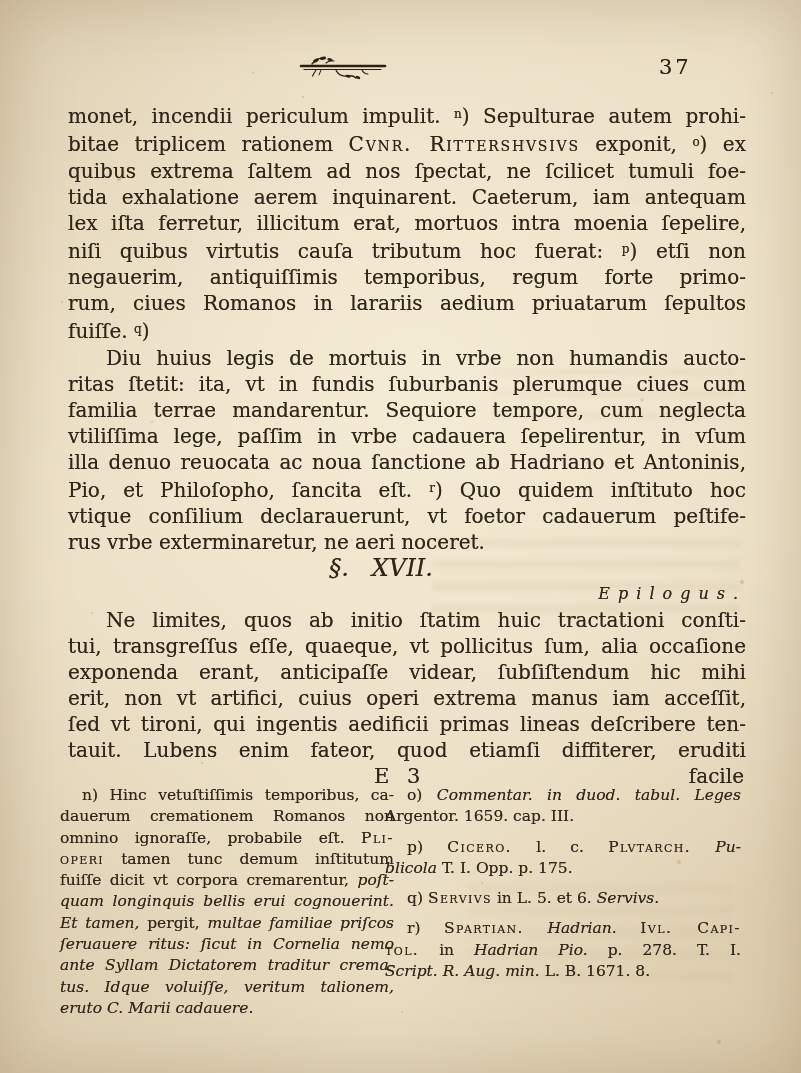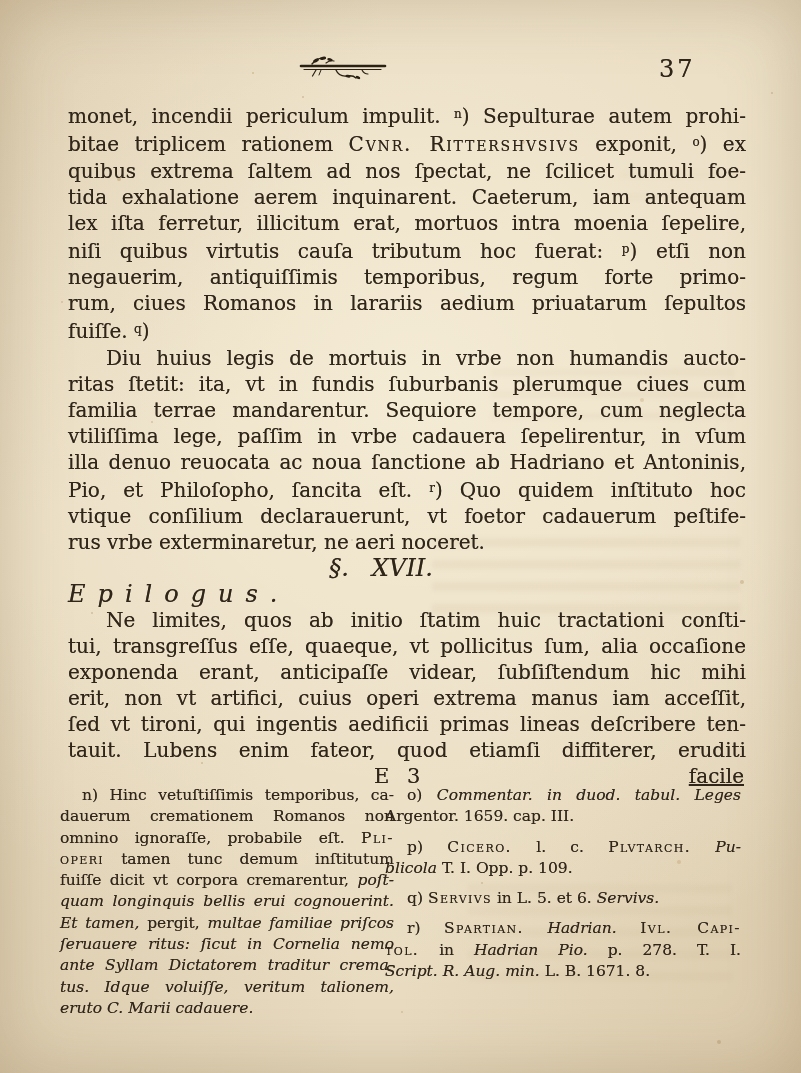--- a/index.html
+++ b/index.html
@@ -28,39 +28,39 @@
       351px 539px 0 0 rgba(164,120,66,.25), 481px 882px 0 0 rgba(150,110,60,.28),
       252px 72px 0 0 rgba(186,142,84,.40), 586px 462px 0 0 rgba(150,110,60,.22);}
   .bleed{position:absolute;filter:blur(2px);pointer-events:none;
     background:repeating-linear-gradient(180deg, rgba(148,120,80,.14) 0 9px, rgba(0,0,0,0) 9px 22px);}
   .bleed.b1{left:432px;top:538px;width:308px;height:82px;opacity:.5;}
   .bleed.b2{left:490px;top:368px;width:245px;height:52px;opacity:.32;}
   .bleed.b3{left:468px;top:884px;width:264px;height:100px;opacity:.30;}
   .bleed.b4{left:620px;top:170px;width:120px;height:40px;opacity:.22;}
 
   .ornament{position:absolute;left:296px;top:52px;}
-  .pagenum{position:absolute;left:659px;top:55px;font-size:24px;letter-spacing:3px;
+  .pagenum{position:absolute;left:659px;top:55px;font-size:21px;letter-spacing:3px;
     text-shadow:0 0 .5px rgba(47,37,25,.7);}
 
   .main{position:absolute;left:68px;top:101px;width:678px;font-size:20px;line-height:26px;
     text-shadow:0 0 .4px rgba(47,37,25,.65);}
   .line{text-align:justify;}
   .line.j{text-align-last:justify;}
   .main .indent{text-indent:38px;}
   .sup{font-size:.6em;vertical-align:.45em;}
   .sc{font-variant:small-caps;letter-spacing:.09em;}
   .i{font-style:italic;}
 
   .sect{font-size:24px;line-height:26px;text-align:center;white-space:pre;
     transform:translateX(-26px);font-style:italic;}
-  .etitle{font-size:24px;line-height:26px;font-style:italic;letter-spacing:.5em;text-align:left;}
+  .etitle{font-size:16px;line-height:26px;font-style:italic;letter-spacing:.5em;text-align:right;}
 
   .sigline{position:relative;height:26px;}
   .sig{position:absolute;left:306px;word-spacing:11px;font-size:21px;}
-  .catch{position:absolute;right:2px;text-decoration:underline;}
+  .catch{position:absolute;right:2px;}
 
   .fn{position:absolute;font-size:15.5px;line-height:21.3px;
     text-shadow:0 0 .35px rgba(47,37,25,.6);}
   .fn .indent{text-indent:22px;}
   #fnLeft{left:60px;top:785px;width:334px;}
   #fnRight{left:385px;top:785px;width:356px;}
   .fnblock{margin-bottom:9px;}
 </style>
 </head>
 <body>
@@ -145,21 +145,21 @@
         <div class="line"><span class="i">eruto C. Marii cadauere.</span></div>
       </div>
     </div>
   <div class="fn" id="fnRight">
       <div class="fnblock">
         <div class="line indent j"><span>o) </span><span class="i">Commentar. in duod. tabul. Leges</span></div>
         <div class="line"><span>Argentor. 1659. cap. III.</span></div>
       </div>
       <div class="fnblock">
         <div class="line indent j"><span>p) </span><span class="sc">Cicero.</span><span> l. c. </span><span class="sc">Plvtarch.</span><span> </span><span class="i">Pu-</span></div>
-        <div class="line"><span class="i">blicola</span><span> T. I. Opp. p. 109.</span></div>
+        <div class="line"><span class="i">blicola</span><span> T. I. Opp. p. 175.</span></div>
       </div>
       <div class="fnblock">
         <div class="line indent"><span>q) </span><span class="sc">Servivs</span><span> in L. 5. et 6. </span><span class="i">Servivs.</span></div>
       </div>
       <div class="fnblock">
         <div class="line indent j"><span>r) </span><span class="sc">Spartian.</span><span> </span><span class="i">Hadrian.</span><span> </span><span class="sc">Ivl. Capi-</span></div>
         <div class="line j"><span class="sc">tol.</span><span> in </span><span class="i">Hadrian Pio.</span><span> p. 278. T. I.</span></div>
         <div class="line"><span class="i">Script. R. Aug. min.</span><span> L. B. 1671. 8.</span></div>
       </div>
     </div>

